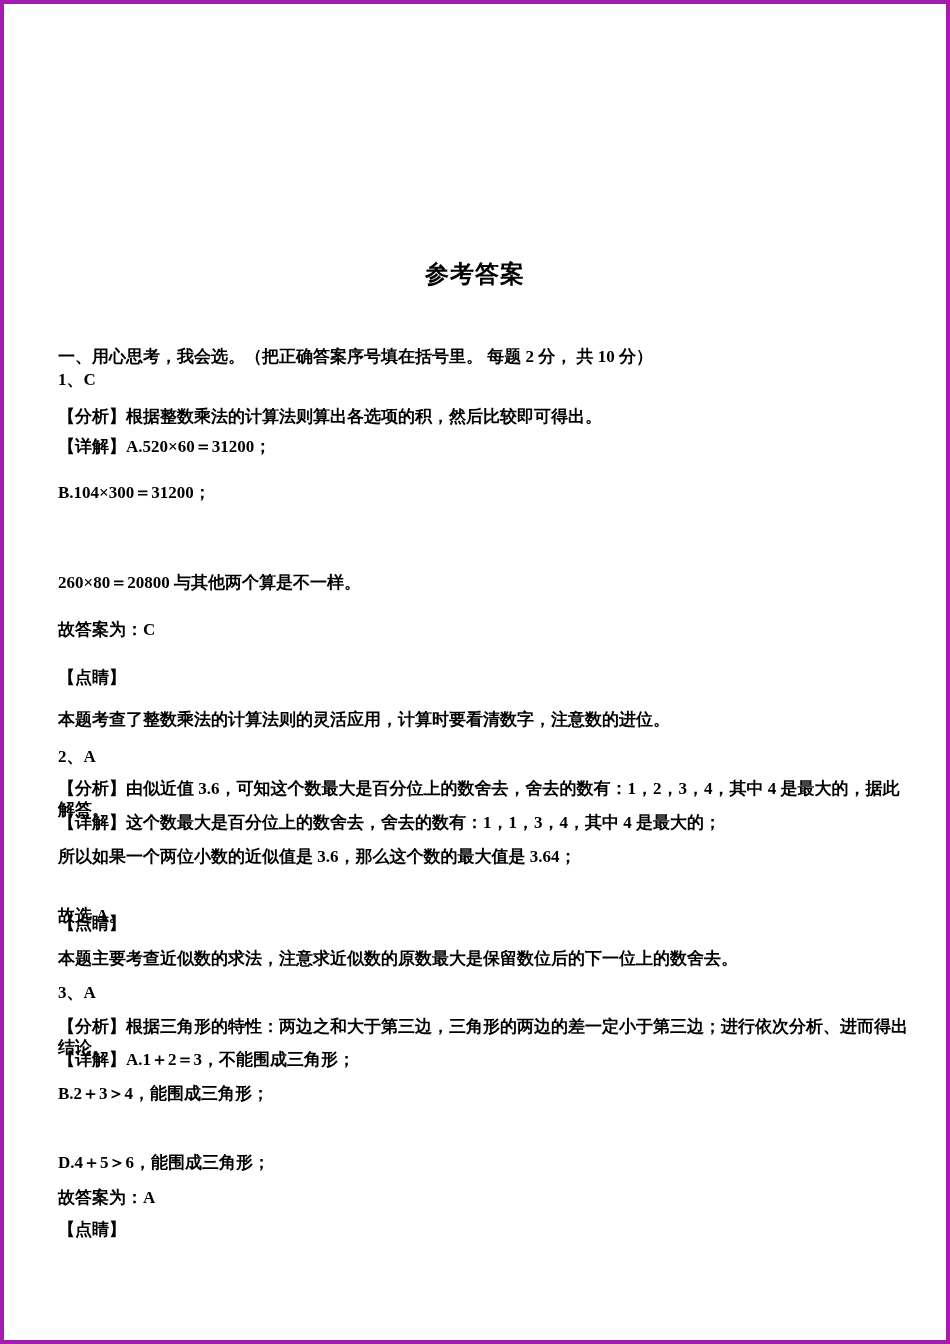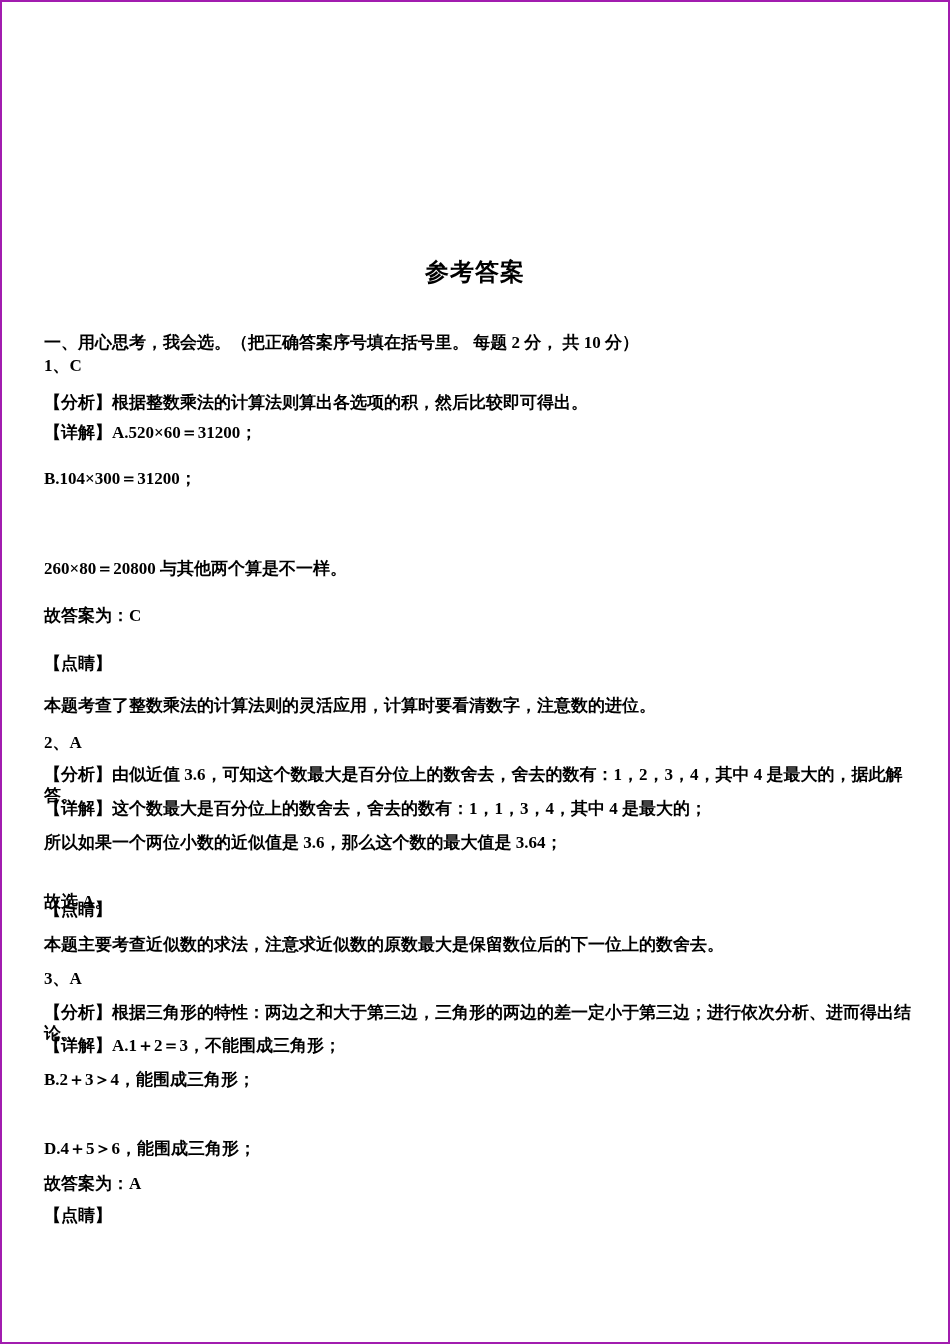--- a/index.html
+++ b/index.html
@@ -6,42 +6,42 @@
     margin: 0;
     padding: 0;
     background: #ffffff;
   }
   .page {
     position: relative;
     width: 950px;
     height: 1344px;
     background: #ffffff;
     box-sizing: border-box;
-    border: 2px solid #a21caf;
+    border: 4px solid #a21caf;
     overflow: hidden;
     font-family: "Liberation Serif", serif;
     font-weight: 700;
     color: #000000;
   }
   .doc-title {
     position: absolute;
     left: 0;
     right: 0;
     top: 256px;
     text-align: center;
     font-size: 24px;
     line-height: 28px;
     letter-spacing: 1px;
     font-weight: 700;
   }
   .ln {
     position: absolute;
     left: 42px;
     right: 20px;
-    margin: 0;
+    margin: 12px;
     font-size: 17px;
     line-height: 21px;
     white-space: pre-wrap;
     font-weight: 700;
   }
 </style>
 </head>
 <body>
 
 <div class="page">

